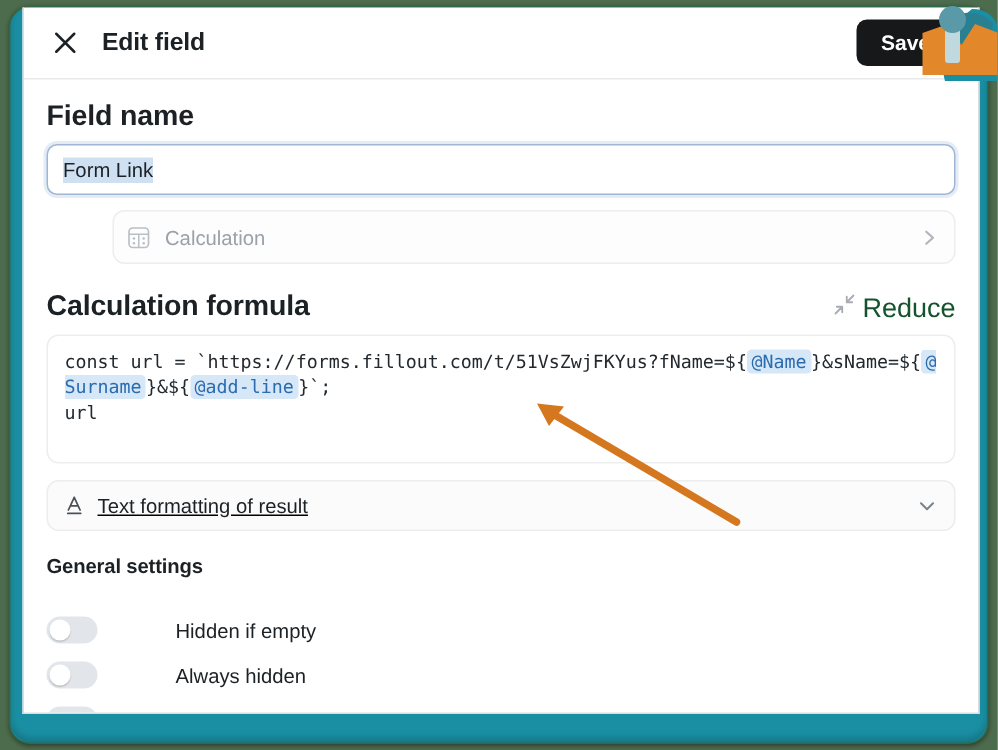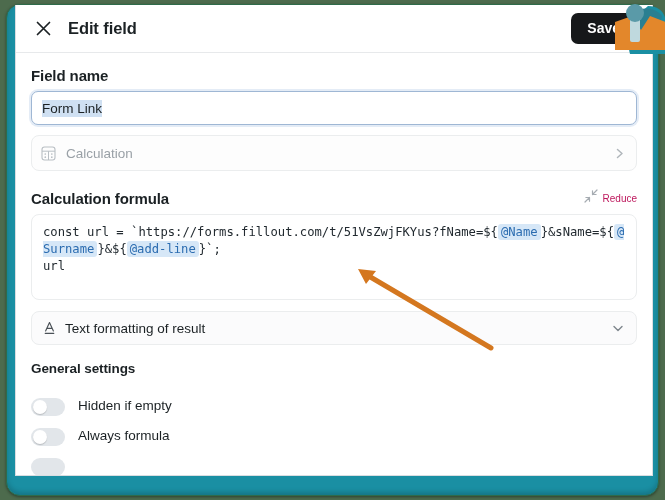--- a/index.html
+++ b/index.html
@@ -75,21 +75,21 @@
     cursor: pointer;
     font-family: "Liberation Sans", sans-serif;
     margin-right: 4px;
   }
 
   
   #modal-body {
     padding: 14px 15px 0 15px;
   }
   .section-label {
-    font-size: 15px;
+    font-size: 19px;
     font-weight: bold;
     color: #1b2124;
     margin-bottom: 7px;
     letter-spacing: -0.1px;
   }
 
   
   #field-name-input-wrap {
     position: relative;
     height: 34px;
@@ -113,20 +113,21 @@
   #field-type-row {
     height: 36px;
     border: 1px solid #ebedee;
     border-radius: 8px;
     background: #fdfdfd;
     display: flex;
     align-items: center;
     padding: 0 10px 0 9px;
     margin-bottom: 18px;
     cursor: pointer;
+    margin-left: 44px;
   }
   #calc-icon { flex: 0 0 auto; display:flex; }
   #field-type-label {
     font-size: 13.5px;
     color: #9aa1a7;
     margin-left: 10px;
     flex: 1 1 auto;
   }
   .chevron-right { flex: 0 0 auto; display:flex; }
 
@@ -138,22 +139,22 @@
   }
   #formula-header .section-label { margin-bottom: 0; }
   #formula-header-spacer { flex: 1 1 auto; }
   #reduce-btn {
     display: flex;
     align-items: center;
     gap: 5px;
     cursor: pointer;
   }
   #reduce-label {
-    font-size: 10px;
-    color: #be185d;
+    font-size: 18px;
+    color: #14532d;
   }
 
   
   #formula-box {
     border: 1px solid #ebedee;
     border-radius: 8px;
     background: #ffffff;
     padding: 9px 11px 8px 11px;
     height: 86px;
     margin-bottom: 11px;
@@ -178,42 +179,45 @@
   #text-format-row {
     height: 34px;
     border: 1px solid #ebedee;
     border-radius: 8px;
     background: #fbfbfc;
     display: flex;
     align-items: center;
     padding: 0 11px 0 11px;
     margin-bottom: 16px;
     cursor: pointer;
+    text-decoration: underline;
   }
   #format-icon { flex: 0 0 auto; display:flex; }
   #text-format-label {
     font-size: 13.5px;
     color: #1b2124;
     margin-left: 9px;
     flex: 1 1 auto;
   }
   .chevron-down { flex: 0 0 auto; display:flex; }
 
   
   #general-settings-label {
     font-size: 13.5px;
     font-weight: bold;
     color: #1b2124;
     margin-bottom: 22px;
     letter-spacing: -0.1px;
   }
   .toggle-row {
     display: flex;
+    align-items: center;
     height: 26px;
     margin-bottom: 4px;
+    gap: 39px;
   }
   .toggle {
     width: 34px; height: 18px;
     border-radius: 9px;
     background: #e2e6ea;
     position: relative;
     flex: 0 0 auto;
     cursor: pointer;
   }
   .toggle .knob {
@@ -324,21 +328,21 @@
         <div class="toggle">
           <div class="knob"></div>
         </div>
         <span class="toggle-label">Hidden if empty</span>
       </div>
 
       <div class="toggle-row">
         <div class="toggle">
           <div class="knob"></div>
         </div>
-        <span class="toggle-label">Always formula</span>
+        <span class="toggle-label">Always hidden</span>
       </div>
 
       <div class="toggle-row">
         <div class="toggle">
           
         </div>
 
       </div>
 
     </div>

